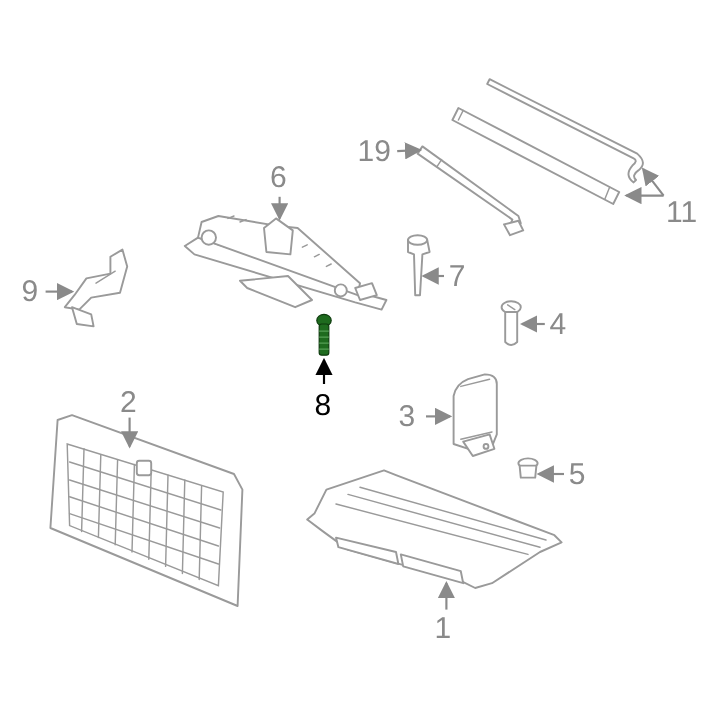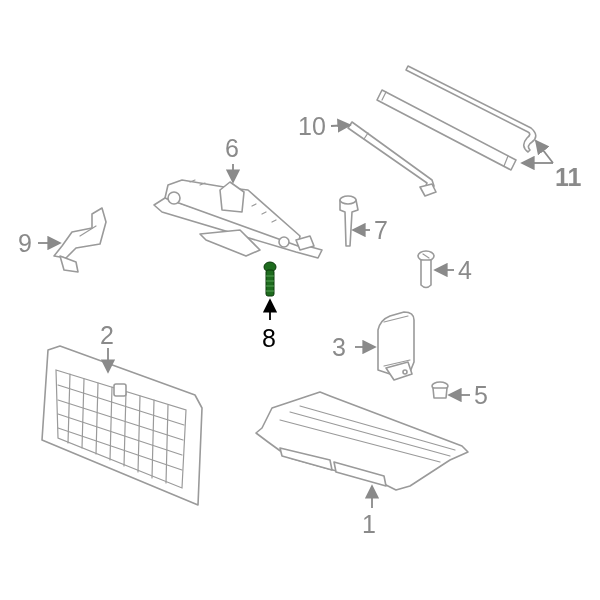--- a/index.html
+++ b/index.html
@@ -116,15 +116,15 @@
 
   <span class="callout" style="left:362px; top:512px;">1</span>
   <span class="callout" style="left:100px; top:323px;">2</span>
   <span class="callout" style="left:332px; top:335px;">3</span>
   <span class="callout" style="left:458px; top:258px;">4</span>
   <span class="callout" style="left:474px; top:383px;">5</span>
   <span class="callout" style="left:225px; top:136px;">6</span>
   <span class="callout" style="left:374px; top:218px;">7</span>
   <span class="callout highlight" style="left:262px; top:326px;">8</span>
   <span class="callout" style="left:18px; top:231px;">9</span>
-  <span class="callout" style="left:298px; top:114px;">10</span>
-  <span class="callout" style="left:555px; top:165px;font-weight:bold;">11</span>
+  <span class="callout" style="left:298px; top:114px;">19</span>
+  <span class="callout" style="left:555px; top:165px;">11</span>
 </div>
 
 </body></html>

